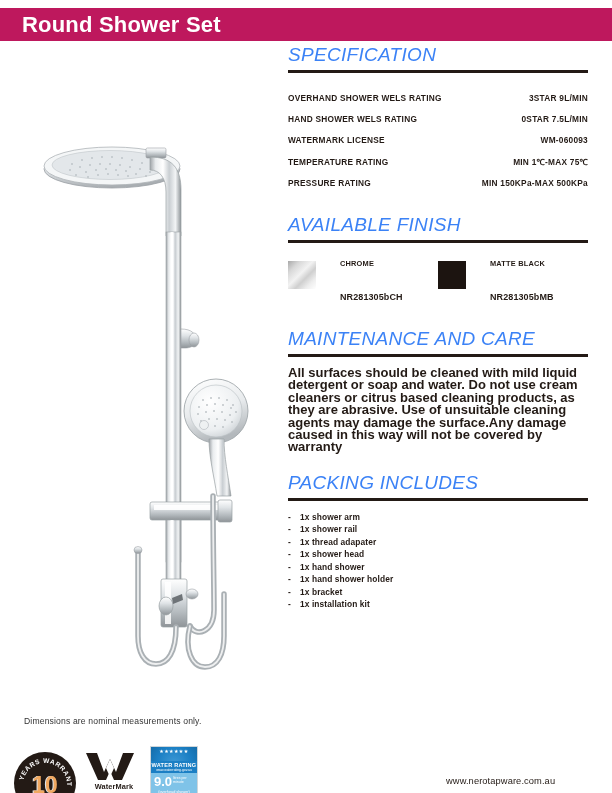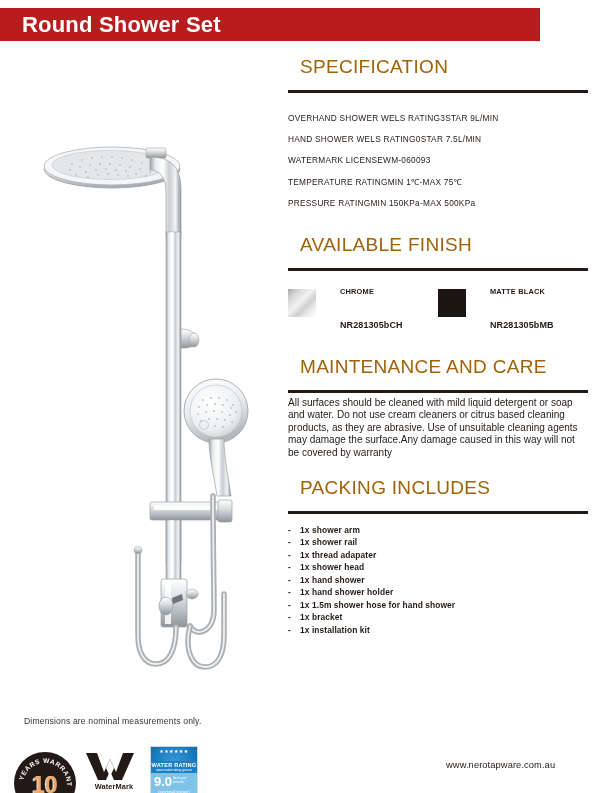--- a/index.html
+++ b/index.html
@@ -8,22 +8,22 @@
     background:#ffffff;
     font-family:"Liberation Sans", sans-serif;
     color:#231a15;
     position:relative;
     overflow:hidden;
   }
   .page{position:relative;width:612px;height:793px;}
 
   
   .titlebar{
-    position:absolute;left:0;top:8px;width:540px;height:33px;
-    background:#b91c1c;
+    position:absolute;left:0;top:8px;width:612px;height:33px;
+    background:#be185d;
   }
   .titlebar .title{
     position:absolute;left:22px;top:50%;transform:translateY(-50%);
     color:#ffffff;font-size:22px;font-weight:bold;letter-spacing:.2px;
     white-space:nowrap;
   }
 
   
   .leftcol{position:absolute;left:0;top:44px;width:285px;height:749px;}
 
@@ -71,56 +71,56 @@
     background:#7fc3e8;color:#ffffff;height:22px;position:relative;
   }
   .wels-num{position:absolute;left:3px;top:2px;font-size:13px;font-weight:bold;color:#ffffff;line-height:13px;}
   .wels-unit{position:absolute;left:22px;top:3px;font-size:3.6px;color:#ffffff;line-height:4.4px;text-align:left;}
   .wels-sub{position:absolute;left:2px;bottom:1px;width:42px;font-size:3.8px;color:#ffffff;text-align:center;}
 
   
   .rightcol{position:absolute;left:288px;top:44px;width:300px;}
 
   .sec-h{
-    font-size:19px;font-weight:normal;color:#a16207;letter-spacing:.3px;
-    margin:12px;white-space:nowrap;
+    font-size:19px;font-weight:normal;color:#3b82f6;letter-spacing:.3px;
+    margin:0;white-space:nowrap;font-style:italic;
   }
   .sec-rule{height:3px;background:#231a15;margin-top:4px;}
 
   .spec-table{margin-top:14px;}
   .spec-row{
-    display:flex;justify-content:flex-start;align-items:baseline;
-    font-size:8.3px;font-weight:normal;letter-spacing:.25px;
+    display:flex;justify-content:space-between;align-items:baseline;
+    font-size:8.3px;font-weight:bold;letter-spacing:.25px;
     padding:5.6px 0;color:#231a15;
   }
   .spec-label{white-space:nowrap;}
   .spec-value{white-space:nowrap;text-align:right;}
 
   .finish-wrap{display:flex;margin-top:16px;}
   .finish{display:flex;align-items:flex-start;width:50%;gap:12px;}
   .sw{width:28px;height:28px;flex:0 0 28px;margin-top:2px;}
   .sw-chrome{background:linear-gradient(135deg,#a8a8a8 0%,#d8d8d8 22%,#f2f2f2 45%,#cfcfcf 62%,#ededed 80%,#ffffff 100%);}
   .sw-black{background:#1c1410;}
   .fin-txt{margin-left:12px;}
   .fin-name{font-size:7.4px;font-weight:bold;color:#231a15;letter-spacing:.2px;}
   .fin-code{font-size:9px;font-weight:bold;color:#231a15;margin-top:24px;letter-spacing:.1px;}
 
   .maint-body{
-    font-size:10px;line-height:12.4px;color:#231a15;margin-top:4px;
+    font-size:13px;line-height:12.4px;color:#231a15;margin-top:10px;font-weight:bold;
   }
 
   .pack-list{margin-top:10px;}
   .pack-item{
     font-size:8.4px;font-weight:bold;color:#231a15;line-height:12.5px;
     letter-spacing:.1px;white-space:nowrap;
   }
   .pack-item .dash{display:inline-block;width:12px;}
 
   .website{
-    position:absolute;left:446px;top:760px;font-size:9.3px;color:#231a15;
+    position:absolute;left:446px;top:776px;font-size:9.3px;color:#231a15;
     letter-spacing:.1px;white-space:nowrap;
   }
 
   .blk-sp1{margin-top:20px;}
   .blk-sp2{margin-top:26px;}
   .blk-sp3{margin-top:18px;}
 </style>
 </head>
 <body>
 
@@ -390,21 +390,20 @@
     <div class="blk-sp3">
       <div class="sec-h">PACKING INCLUDES</div>
       <div class="sec-rule"></div>
       <div class="pack-list">
         <div class="pack-item"><span class="dash">-</span><span>1x shower arm</span></div>
         <div class="pack-item"><span class="dash">-</span><span>1x shower rail</span></div>
         <div class="pack-item"><span class="dash">-</span><span>1x thread adapater</span></div>
         <div class="pack-item"><span class="dash">-</span><span>1x shower head</span></div>
         <div class="pack-item"><span class="dash">-</span><span>1x hand shower</span></div>
         <div class="pack-item"><span class="dash">-</span><span>1x hand shower holder</span></div>
-        <div class="pack-item"><span class="dash">-</span><span>1x 1.5m shower hose for hand shower</span></div>
         <div class="pack-item"><span class="dash">-</span><span>1x bracket</span></div>
         <div class="pack-item"><span class="dash">-</span><span>1x installation kit</span></div>
       </div>
     </div>
   </div>
 
   <div class="website">www.nerotapware.com.au</div>
 
 </div>
 

